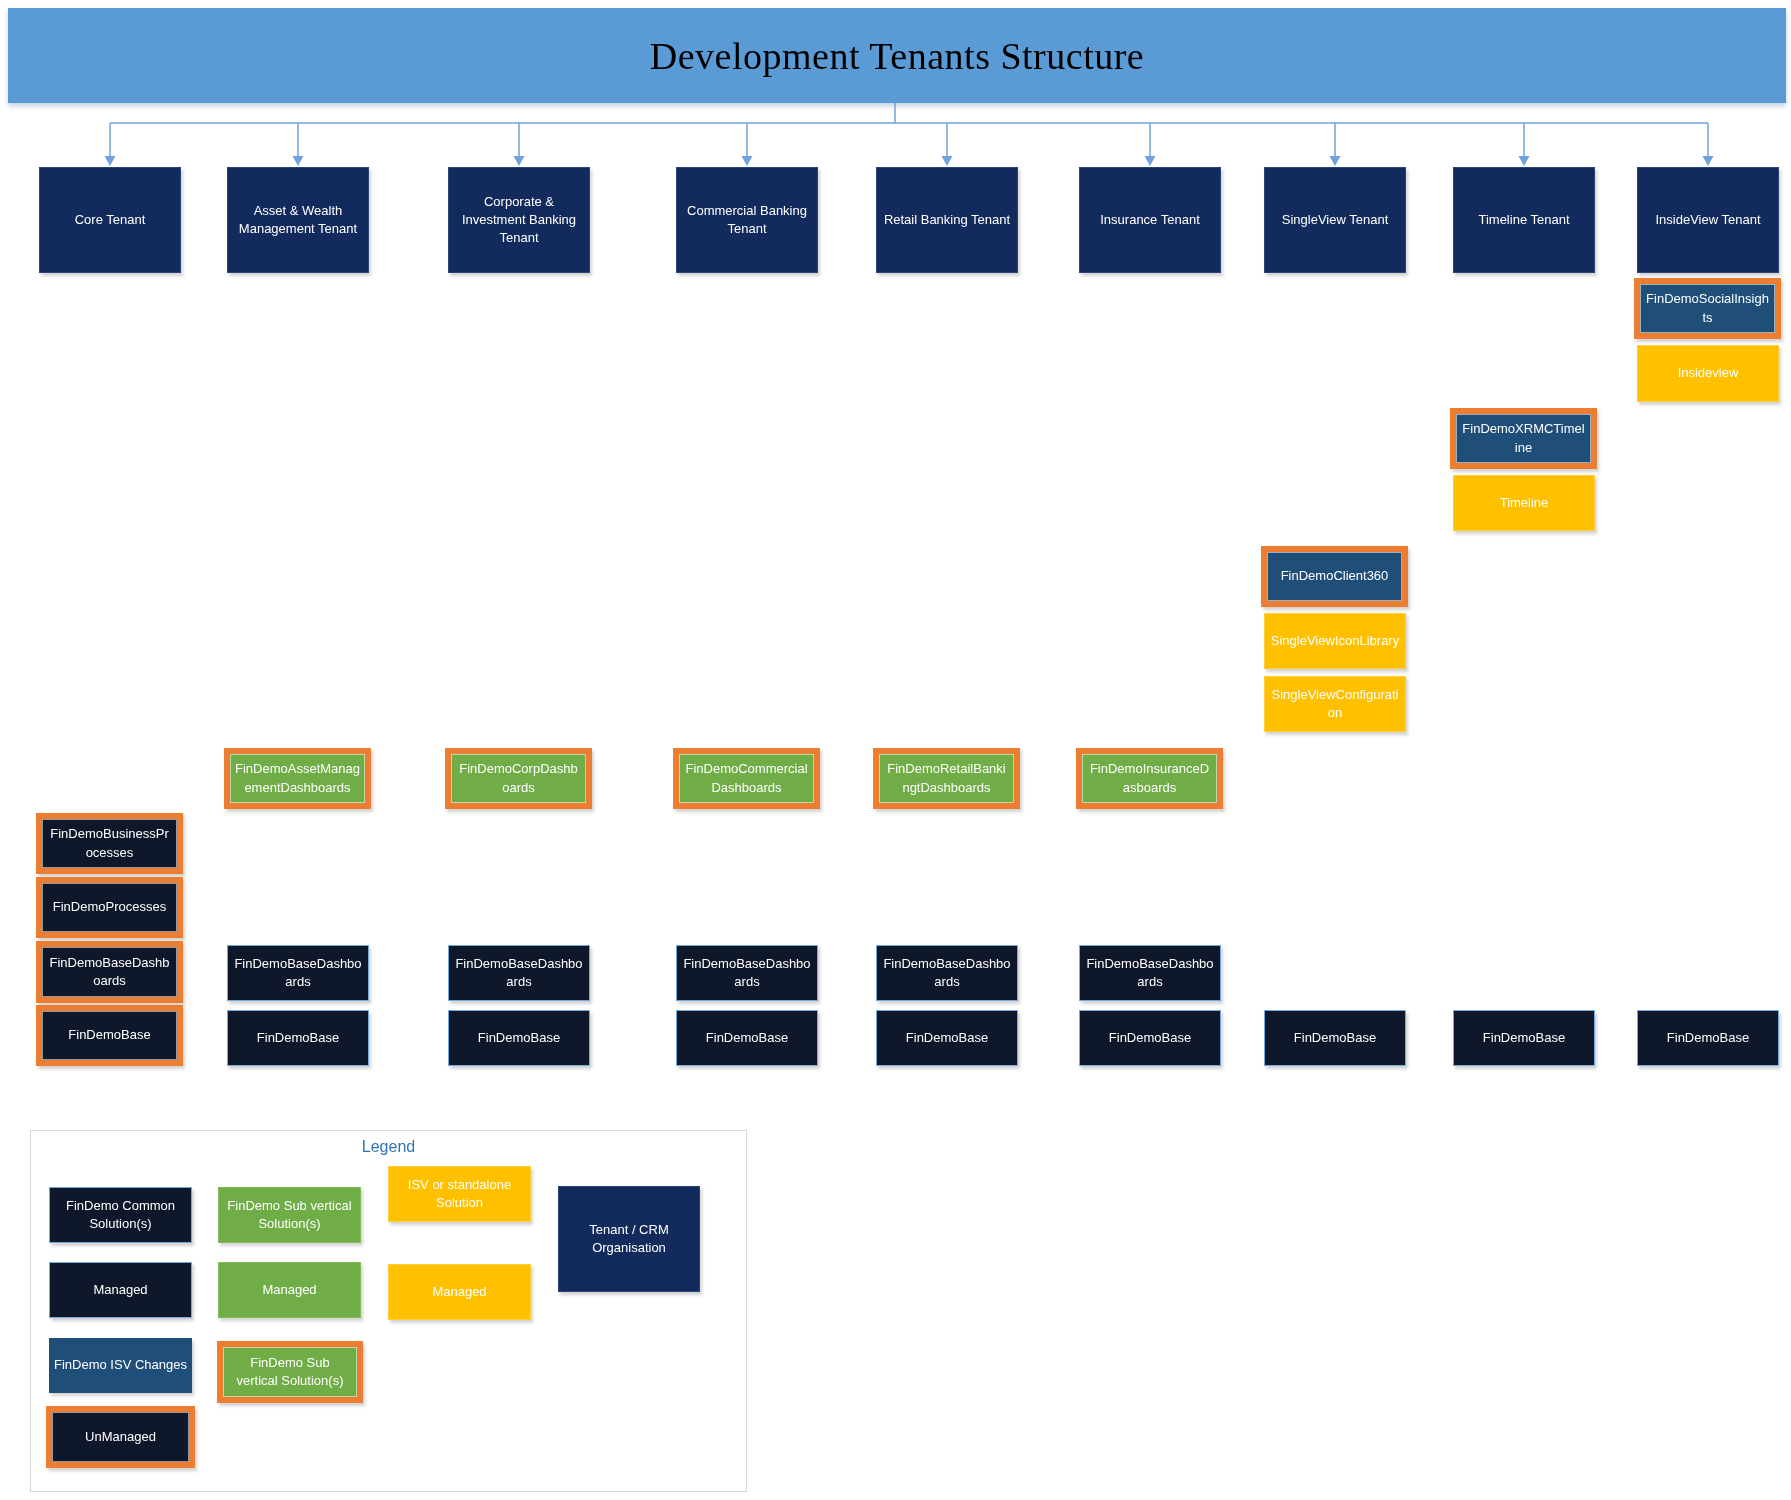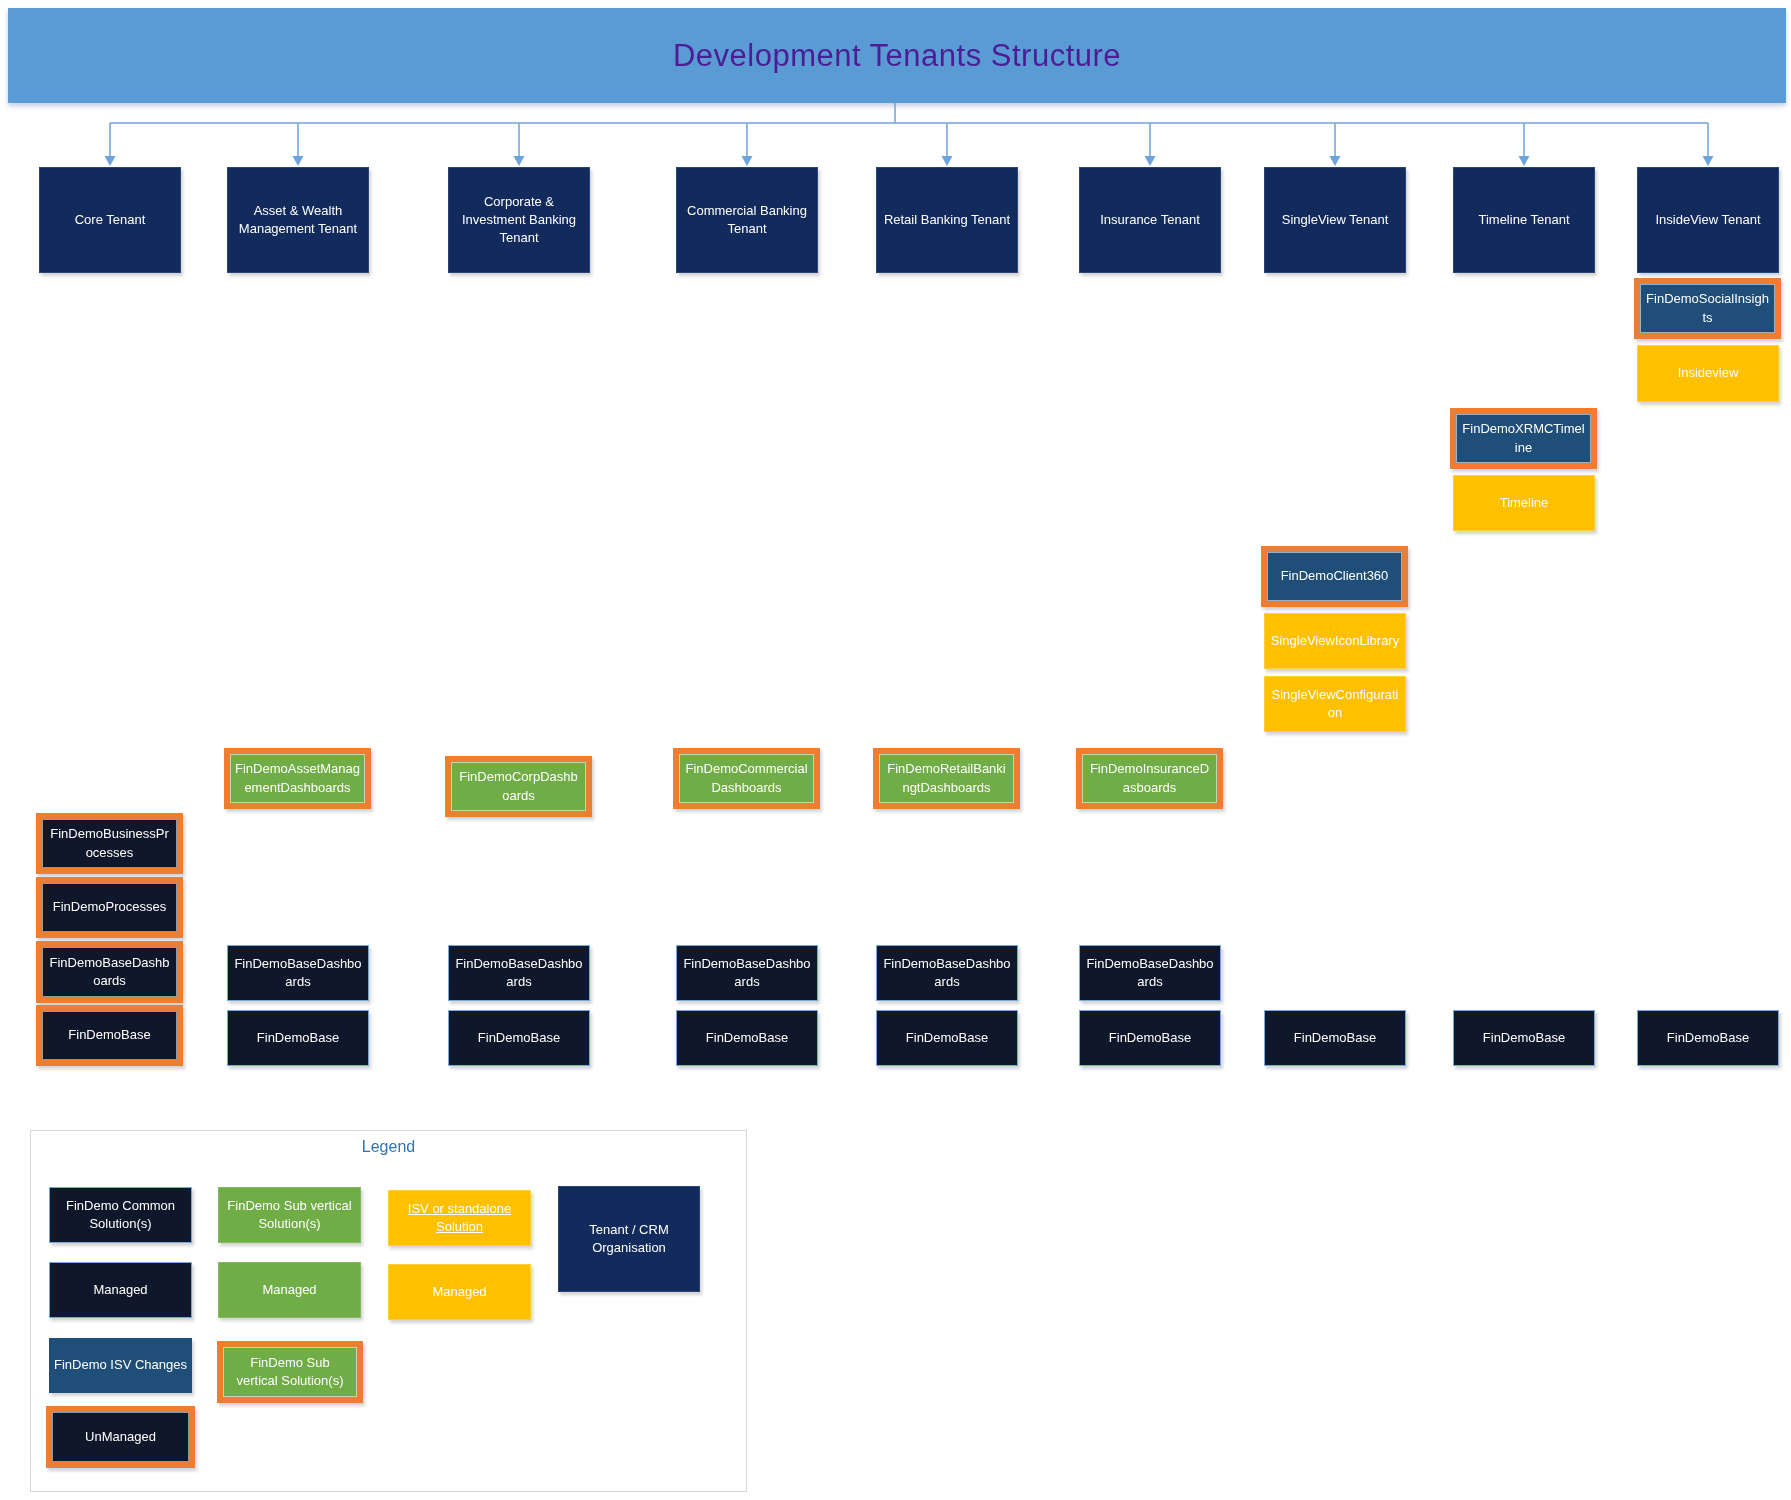--- a/index.html
+++ b/index.html
@@ -6,21 +6,21 @@
   .canvas{
     position:relative;width:1791px;height:1500px;overflow:hidden;
     font-family:"Liberation Sans",sans-serif;background:#ffffff;
   }
   .banner{
     position:absolute;left:8px;top:8px;width:1778px;height:95px;
     background:#5B9BD5;display:flex;align-items:center;justify-content:center;
     box-shadow:0 3px 5px rgba(120,150,190,0.45);
   }
   .banner-title{
-    color:#4c1d95;font-size:31px;font-weight:400;letter-spacing:0.5px;
+    color:#000000;font-size:38px;font-weight:400;letter-spacing:0.5px;font-family:Liberation Serif, serif;
   }
   .connectors{position:absolute;left:0;top:0;pointer-events:none;}
   .box{
     position:absolute;display:flex;align-items:center;justify-content:center;
     text-align:center;color:#ffffff;font-size:13px;line-height:1.4;
     padding:3px 5px;box-sizing:border-box;overflow-wrap:anywhere;
     box-shadow:2px 3px 3px rgba(130,130,130,0.35);
   }
   .navy{background:#122A5C;border:1px solid #2a4475;}
   .isv-navy{background:#1F4E79;}
@@ -90,21 +90,21 @@
   <div class="box yellow" style="left:1637px;top:345px;width:142px;height:57px;">Insideview</div>
 
   <div class="box isv-navy bordered" style="left:1450px;top:408px;width:147px;height:61px;">FinDemoXRMCTimeline</div>
   <div class="box yellow" style="left:1453px;top:475px;width:142px;height:56px;">Timeline</div>
 
   <div class="box isv-navy bordered" style="left:1261px;top:546px;width:147px;height:61px;">FinDemoClient360</div>
   <div class="box yellow" style="left:1264px;top:613px;width:142px;height:56px;">SingleViewIconLibrary</div>
   <div class="box yellow" style="left:1264px;top:676px;width:142px;height:56px;">SingleViewConfiguration</div>
 
   <div class="box green bordered" style="left:224px;top:748px;width:147px;height:61px;">FinDemoAssetManagementDashboards</div>
-  <div class="box green bordered" style="left:445px;top:748px;width:147px;height:61px;margin-top:8px;">FinDemoCorpDashboards</div>
+  <div class="box green bordered" style="left:445px;top:748px;width:147px;height:61px;">FinDemoCorpDashboards</div>
   <div class="box green bordered" style="left:673px;top:748px;width:147px;height:61px;">FinDemoCommercial Dashboards</div>
   <div class="box green bordered" style="left:873px;top:748px;width:147px;height:61px;">FinDemoRetailBankingtDashboards</div>
   <div class="box green bordered" style="left:1076px;top:748px;width:147px;height:61px;">FinDemoInsuranceDasboards</div>
 
   <div class="box blue bordered" style="left:36px;top:813px;width:147px;height:61px;">FinDemoBusinessProcesses</div>
   <div class="box blue bordered" style="left:36px;top:877px;width:147px;height:61px;">FinDemoProcesses</div>
   <div class="box blue bordered" style="left:36px;top:941px;width:147px;height:62px;">FinDemoBaseDashboards</div>
   <div class="box blue bordered" style="left:36px;top:1005px;width:147px;height:61px;">FinDemoBase</div>
 
   <div class="box blue" style="left:227px;top:945px;width:142px;height:56px;">FinDemoBaseDashboards</div>
@@ -120,21 +120,21 @@
   <div class="box blue" style="left:1079px;top:1010px;width:142px;height:56px;">FinDemoBase</div>
   <div class="box blue" style="left:1264px;top:1010px;width:142px;height:56px;">FinDemoBase</div>
   <div class="box blue" style="left:1453px;top:1010px;width:142px;height:56px;">FinDemoBase</div>
   <div class="box blue" style="left:1637px;top:1010px;width:142px;height:56px;">FinDemoBase</div>
 
   <div class="legend-container"></div>
   <div class="legend-title">Legend</div>
 
   <div class="box blue" style="left:49px;top:1187px;width:143px;height:56px;">FinDemo Common Solution(s)</div>
   <div class="box green" style="left:218px;top:1187px;width:143px;height:56px;">FinDemo Sub vertical Solution(s)</div>
-  <div class="box yellow" style="left:388px;top:1190px;width:143px;height:56px;text-decoration:underline;">ISV or standalone Solution</div>
+  <div class="box yellow" style="left:388px;top:1166px;width:143px;height:56px;">ISV or standalone Solution</div>
   <div class="box navy" style="left:558px;top:1186px;width:142px;height:106px;">Tenant / CRM Organisation</div>
 
   <div class="box blue" style="left:49px;top:1262px;width:143px;height:56px;">Managed</div>
   <div class="box green" style="left:218px;top:1262px;width:143px;height:56px;">Managed</div>
   <div class="box yellow" style="left:388px;top:1264px;width:143px;height:56px;">Managed</div>
 
   <div class="box isv-navy" style="left:49px;top:1338px;width:143px;height:55px;">FinDemo ISV Changes</div>
   <div class="box green bordered" style="left:217px;top:1341px;width:146px;height:62px;">FinDemo Sub vertical Solution(s)</div>
   <div class="box blue bordered" style="left:46px;top:1406px;width:149px;height:62px;">UnManaged</div>
 

